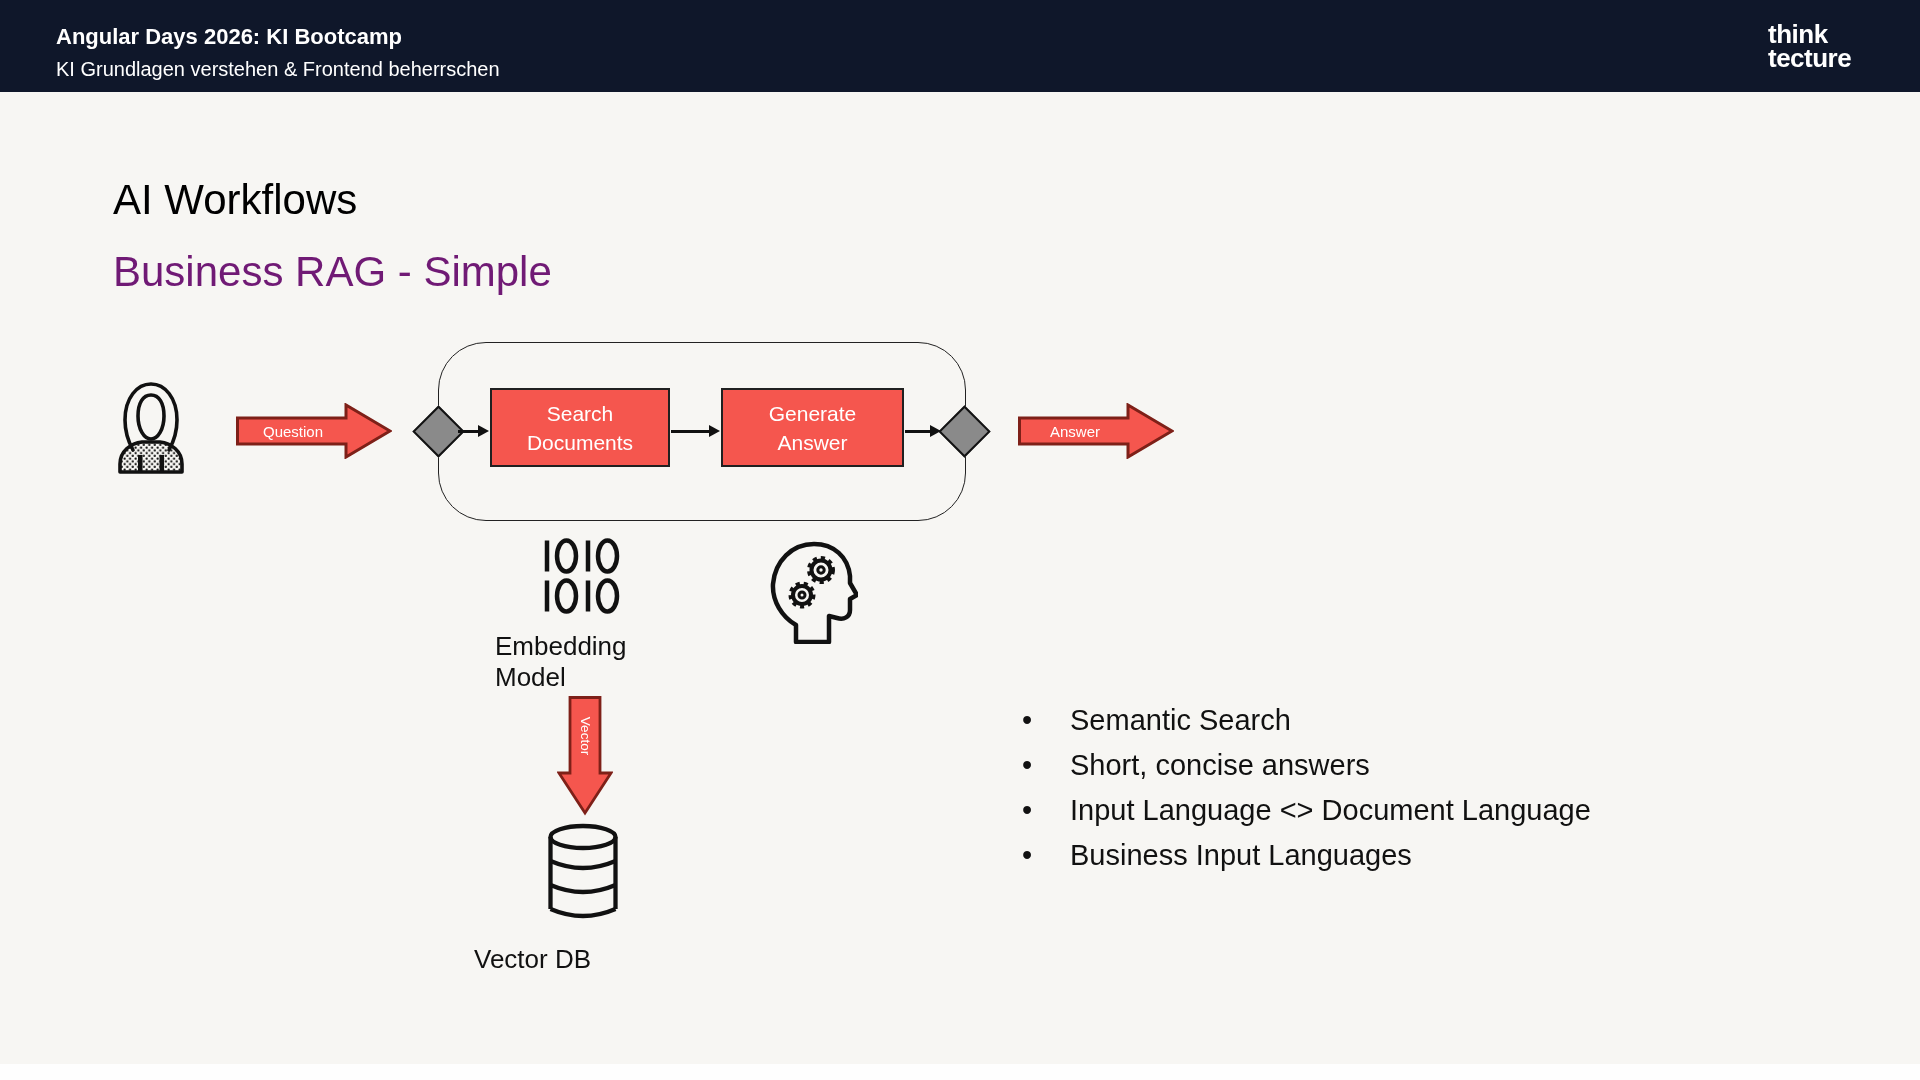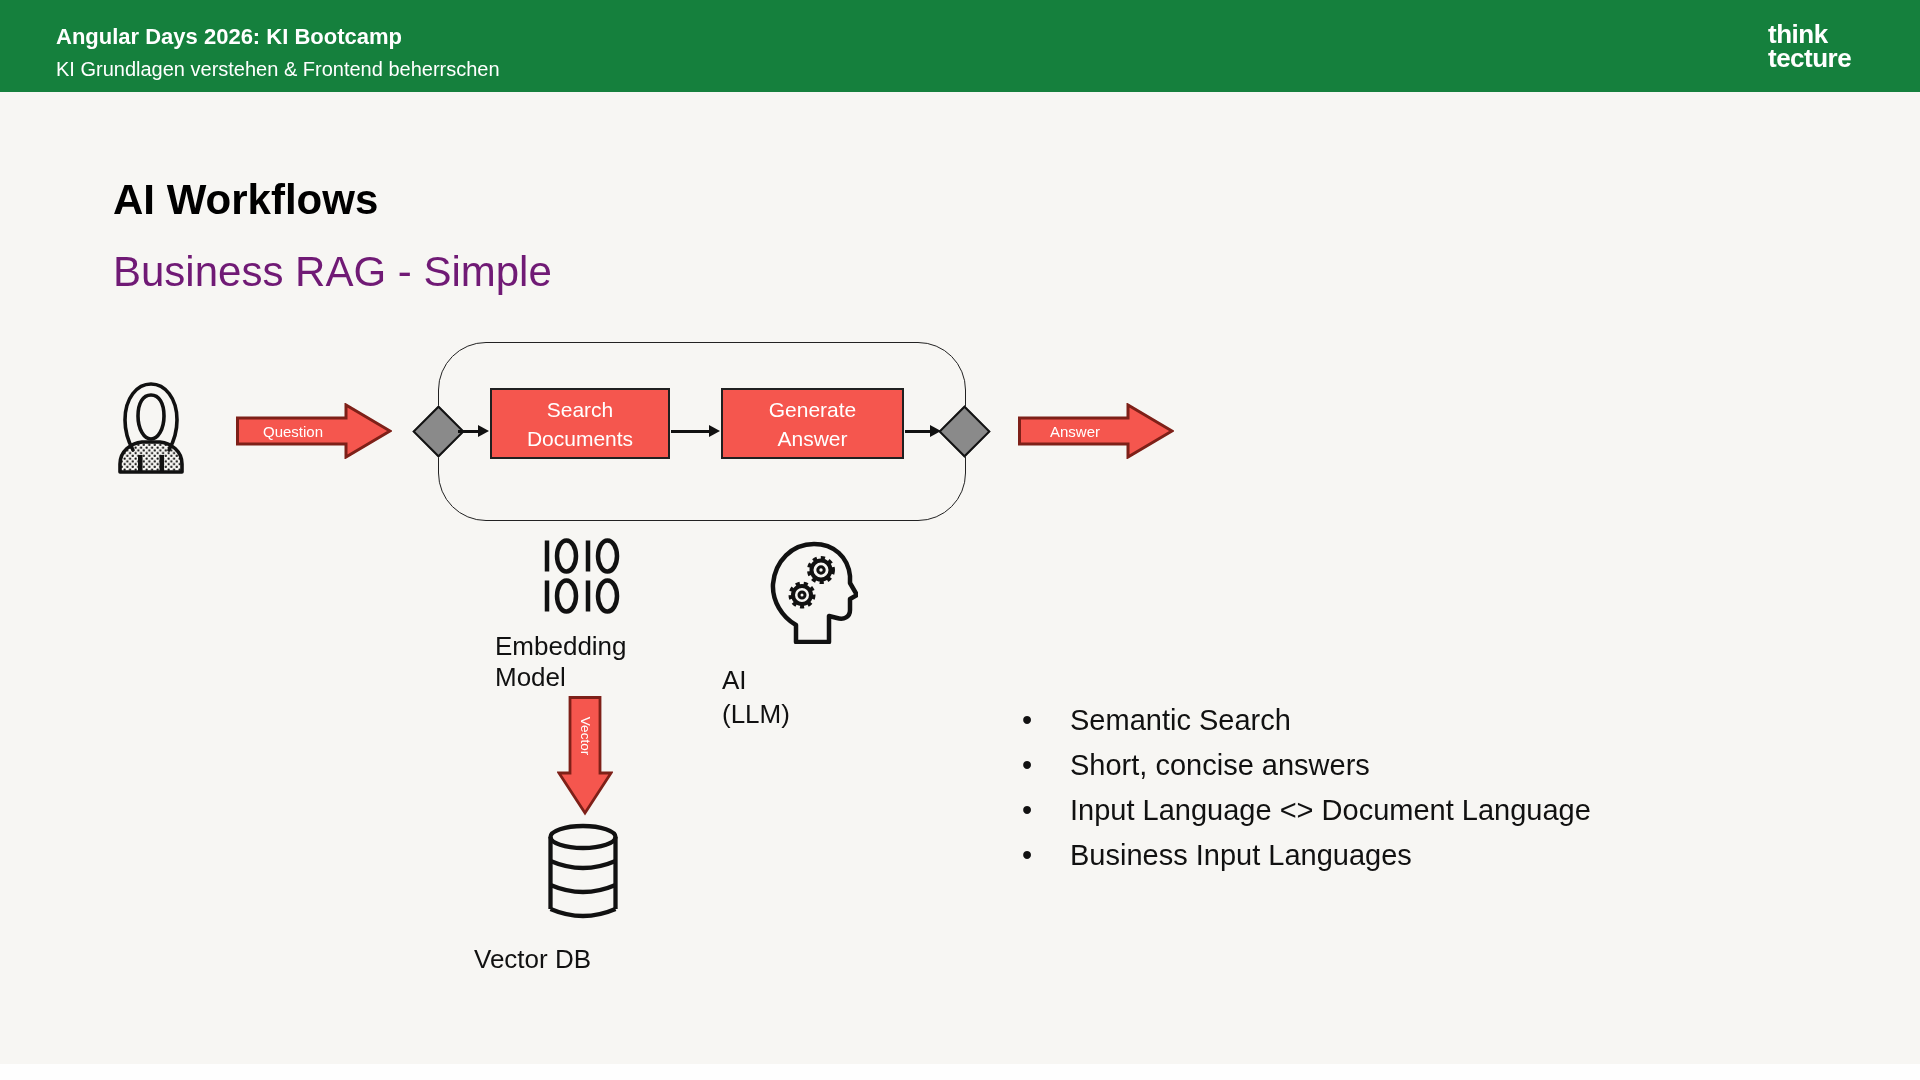--- a/index.html
+++ b/index.html
@@ -3,40 +3,40 @@
 <meta charset="utf-8">
 <style>
   html,body { margin:0; padding:0; background:#e8e8e8; }
   .slide {
     position:relative; width:1920px; height:1080px;
     background:#F7F6F3; overflow:hidden;
     font-family:"Liberation Sans", sans-serif;
     color:#111;
   }
   
-  .header { position:absolute; left:0; top:0; width:1920px; height:92px; background:#15803d; }
+  .header { position:absolute; left:0; top:0; width:1920px; height:92px; background:#0f172a; }
   .header-title { position:absolute; left:56px; top:24px; font-size:22px; font-weight:bold; color:#fff; }
   .header-subtitle { position:absolute; left:56px; top:58px; font-size:20px; color:#fff; }
   .logo { position:absolute; left:1768px; top:22px; color:#fff; font-weight:bold;
           font-size:26px; line-height:24px; letter-spacing:-0.5px; }
   
-  .slide-title { position:absolute; left:113px; top:176px; font-size:42px; font-weight:bold; color:#000; }
+  .slide-title { position:absolute; left:113px; top:176px; font-size:42px; font-weight:normal; color:#000; }
   .slide-subtitle { position:absolute; left:113px; top:248px; font-size:42px; color:#701a75; }
   
   .abs { position:absolute; }
   .workflow-container {
     position:absolute; left:438px; top:342px; width:526px; height:177px;
     border:1.7px solid #222; border-radius:48px; background:transparent;
   }
   .diamond {
     position:absolute; width:33px; height:33px; background:#8A8A8A;
     border:2.6px solid #131313; transform:rotate(45deg);
   }
   .step-box {
-    position:absolute; top:388px; height:71px; background:#F5564E;
+    position:absolute; top:388px; height:79px; background:#F5564E;
     border:2.6px solid #202020; color:#fff; font-size:21px; line-height:29px;
     display:flex; flex-direction:column; align-items:center; justify-content:center;
     text-align:center; box-sizing:border-box;
   }
   .connector { position:absolute; height:2.6px; background:#111; top:430px; }
   .connector::after {
     content:""; position:absolute; right:-10px; top:50%; transform:translateY(-50%);
     border-left:11px solid #111; border-top:6.5px solid transparent; border-bottom:6.5px solid transparent;
   }
   .icon-label { position:absolute; width:180px; text-align:left; font-size:26px; color:#111; }
@@ -126,24 +126,20 @@
 
   <svg class="abs" style="left:766px; top:538px;" width="92" height="106" viewBox="0 0 92 106">
     <path d="M30,104 L30,87 C16,79 6,63 7,46 C9,23 26,6 48,6 C68,6 82,19 84,38 L84,45 L91,57 L84,61 L84,72 C84,79 78,82 71,80 L63,78 L63,104 Z" fill="none" stroke="#111" stroke-width="4.5" stroke-linejoin="round" stroke-linecap="round"></path>
     <circle cx="55" cy="32" r="10.5" fill="none" stroke="#111" stroke-width="7" stroke-dasharray="3.6 3.4"></circle>
     <circle cx="55" cy="32" r="9.5" fill="#F7F6F3" stroke="#111" stroke-width="4"></circle>
     <circle cx="55" cy="32" r="3.2" fill="none" stroke="#111" stroke-width="3"></circle>
     <circle cx="36" cy="57" r="10" fill="none" stroke="#111" stroke-width="7" stroke-dasharray="3.5 3.4"></circle>
     <circle cx="36" cy="57" r="9" fill="#F7F6F3" stroke="#111" stroke-width="4"></circle>
     <circle cx="36" cy="57" r="3" fill="none" stroke="#111" stroke-width="3"></circle>
   </svg>
-  <div class="icon-label" style="left:722px; top:663px; line-height:34px;">
-    <div>AI</div>
-    <div>(LLM)</div>
-  </div>
 
   <svg class="abs" style="left:557px; top:696px;" width="56" height="120" viewBox="0 0 56 120">
     <polygon points="13,1.5 43,1.5 43,77 54,77 28,117 2,77 13,77" fill="#F5564E" stroke="#7E2018" stroke-width="2.8"></polygon>
     <text x="28" y="40" transform="rotate(90 28 40)" font-size="13.5" fill="#ffffff" text-anchor="middle" dominant-baseline="middle">Vector</text>
   </svg>
 
   <svg class="abs" style="left:546px; top:823px;" width="74" height="100" viewBox="0 0 74 100">
     <g stroke="#111" stroke-width="4.3" fill="none">
       <ellipse cx="37" cy="14" rx="32.5" ry="11"></ellipse>
       <path d="M4.5,14 L4.5,86"></path>

